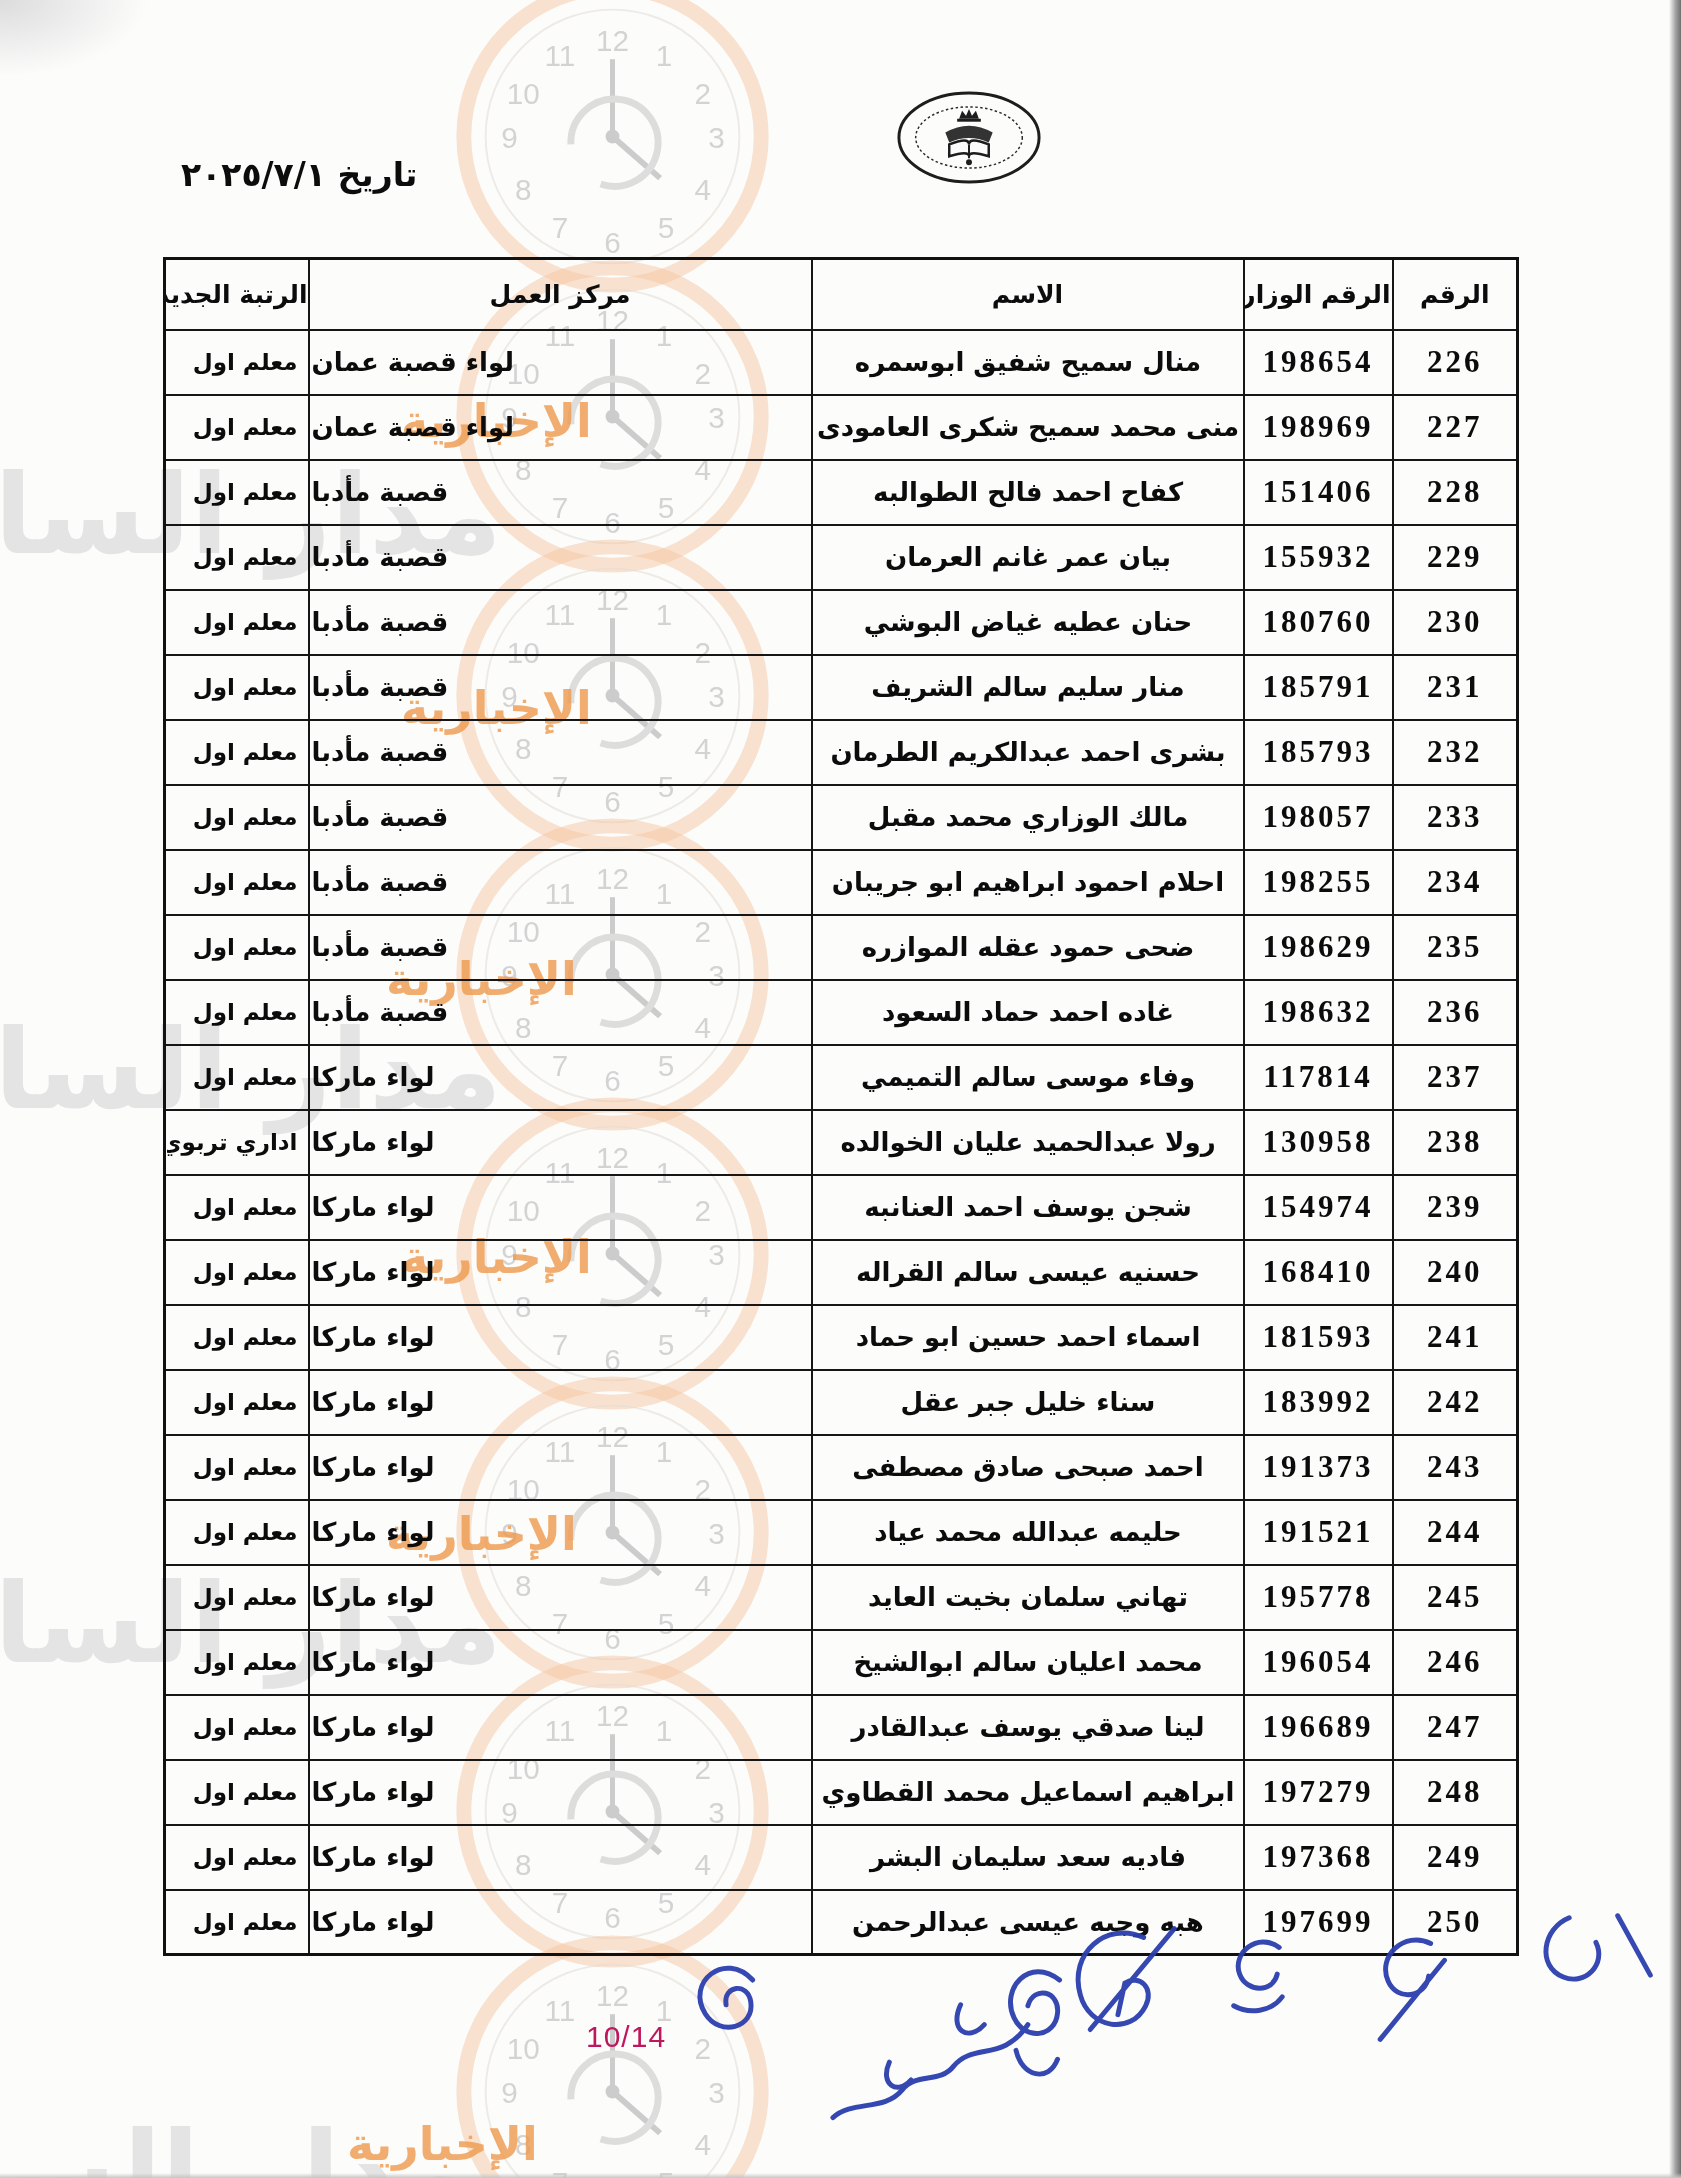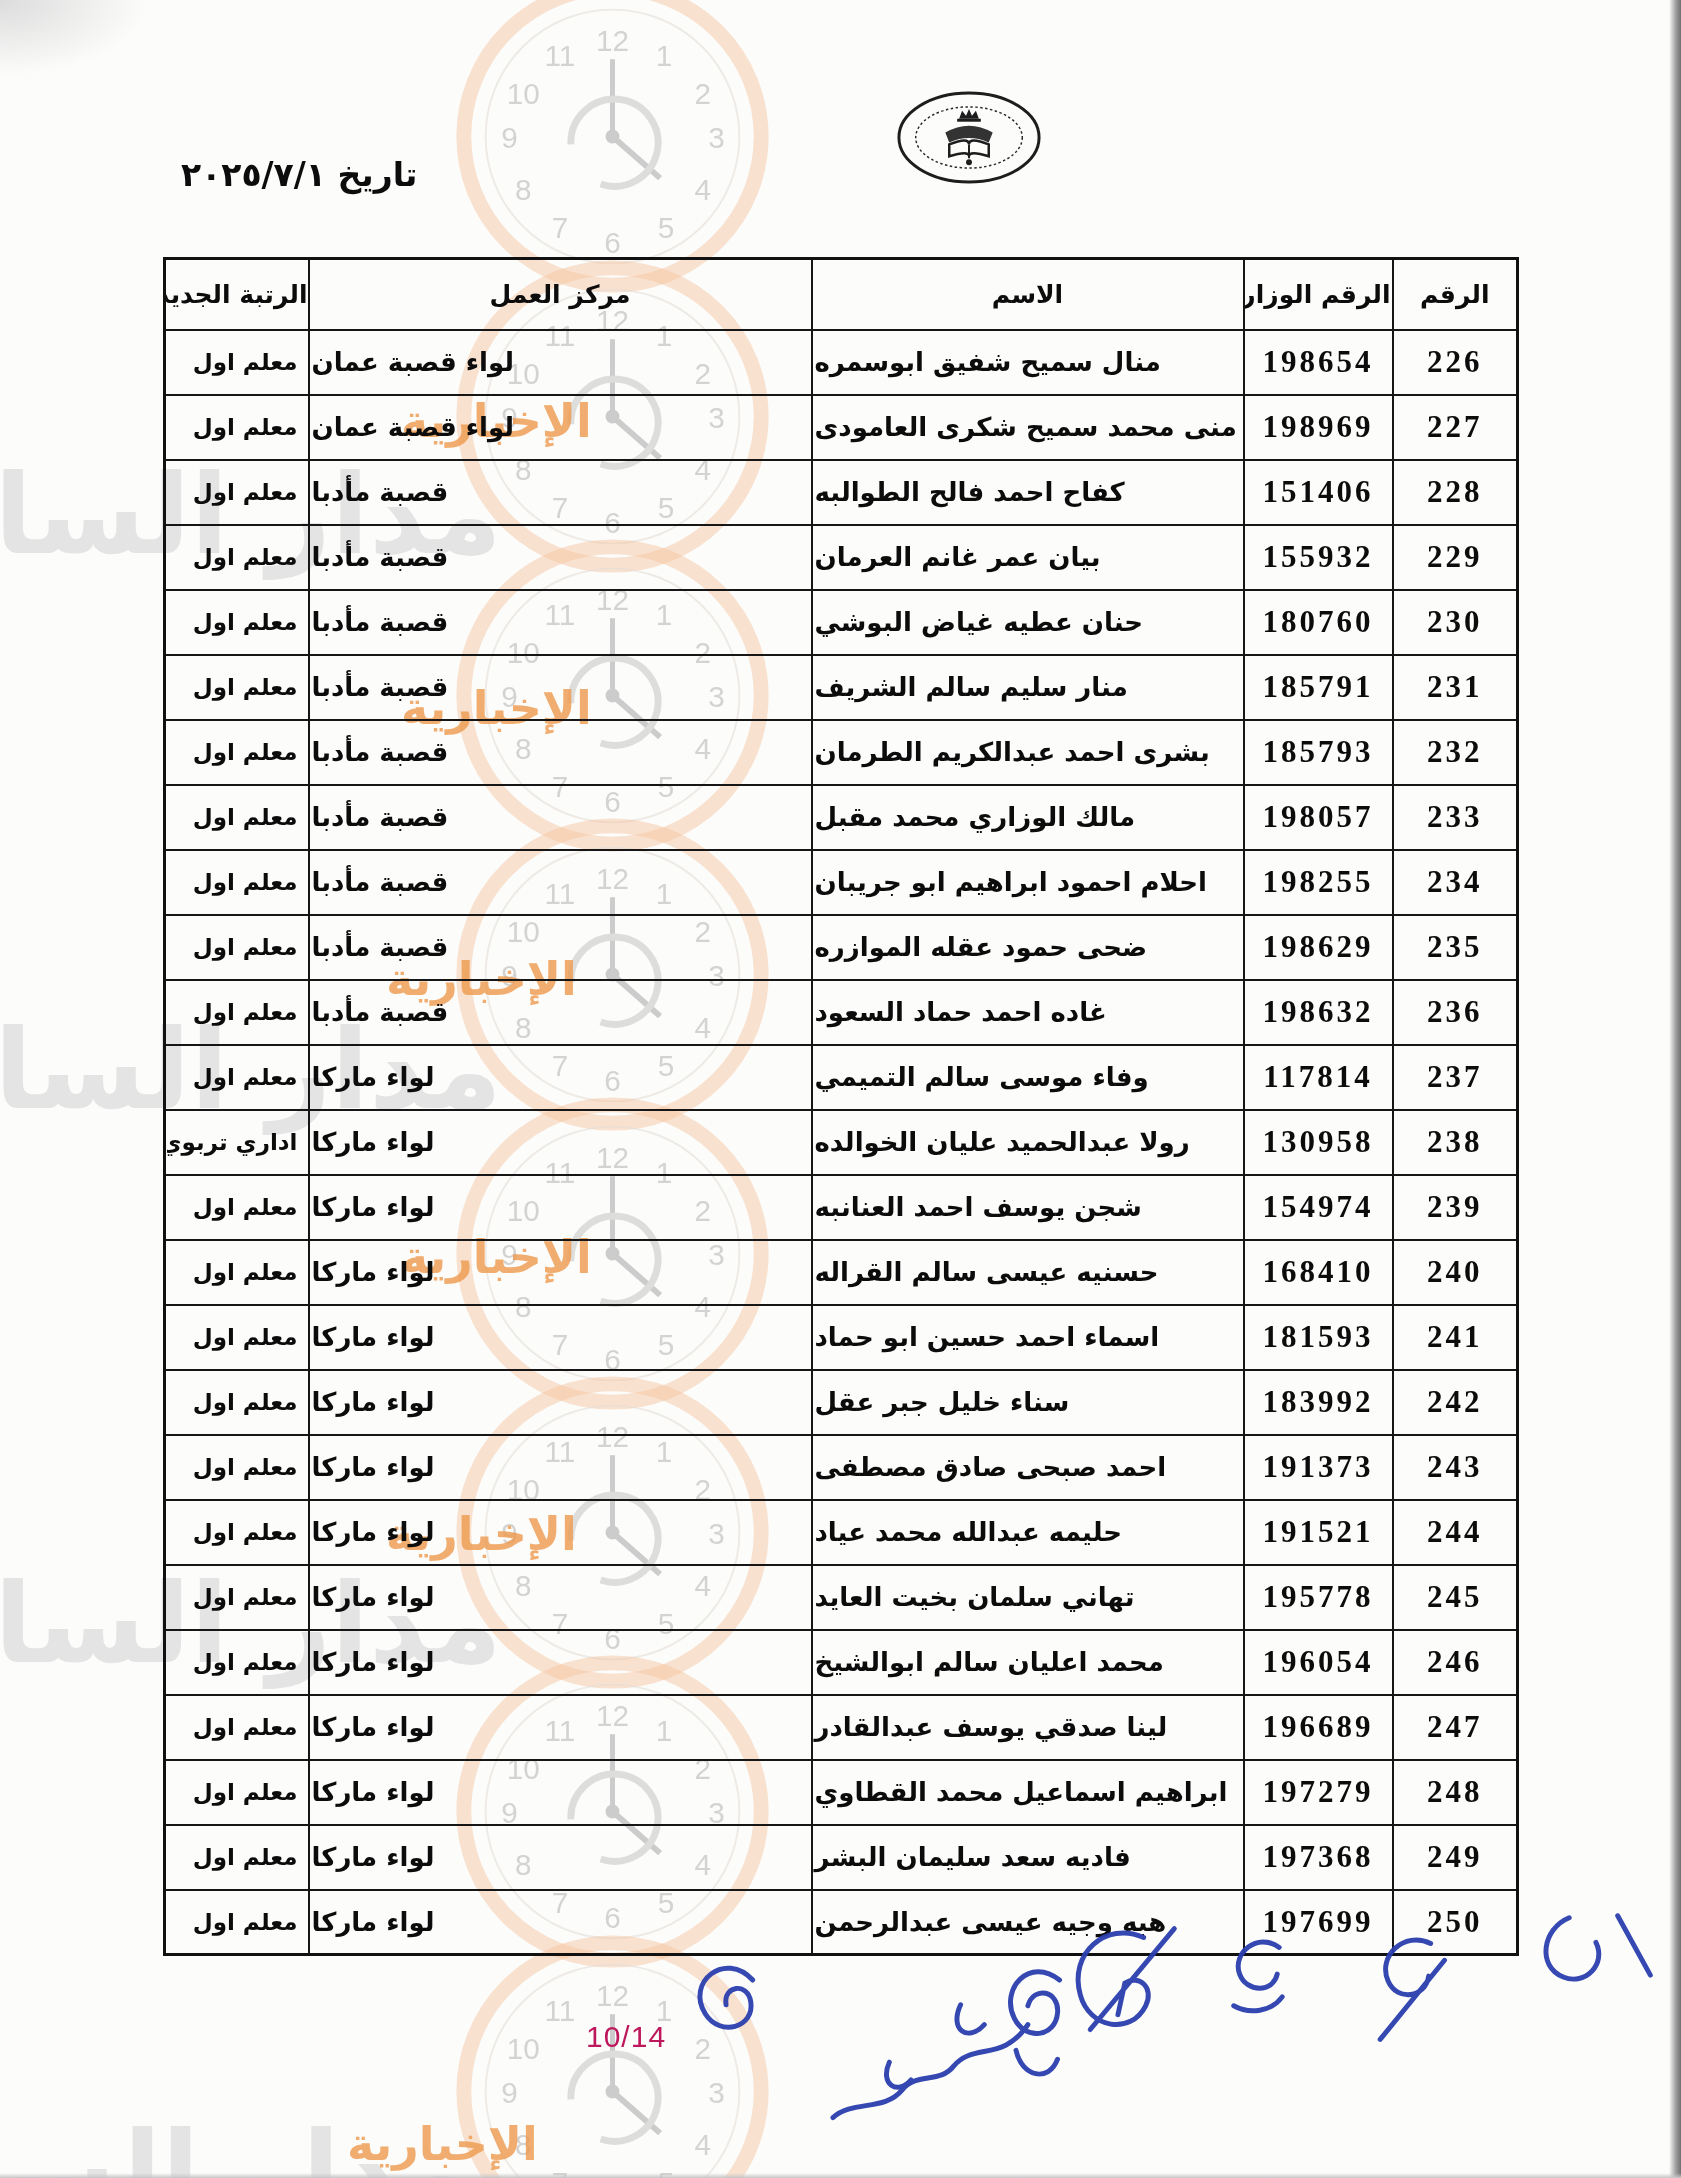--- a/index.html
+++ b/index.html
@@ -40,21 +40,21 @@
     overflow:hidden;white-space:nowrap;
   }
   table.ranks{border:3px solid #111;}
   table.ranks thead tr{height:71px;}
   table.ranks tbody tr{height:65px;}
   table.ranks th{font-size:25px;font-weight:bold;text-align:center;}
   td.td-num,td.td-min{
     font-family:"Liberation Serif","DejaVu Serif",serif;
     font-weight:bold;font-size:31px;text-align:center;letter-spacing:3px;
   }
-  td.td-name{font-size:26px;font-weight:bold;text-align:left;padding:0 1px 0 2px;}
+  td.td-name{font-size:26px;font-weight:bold;text-align:center;padding:0 1px 0 2px;}
   td.td-center{font-size:26px;font-weight:bold;text-align:left;padding:0 4px 0 2px;}
   td.td-rank{font-size:23px;font-weight:bold;text-align:right;padding:0 10px 0 2px;border-radius:16px;}
   
   .page-number{
     position:absolute;left:586px;top:2020px;z-index:3;
     font-family:"Liberation Sans",sans-serif;font-size:30px;color:#be185d;letter-spacing:1px;
   }
   .signatures{position:absolute;left:634px;top:1886px;z-index:3;}
   
   .edge-right{

